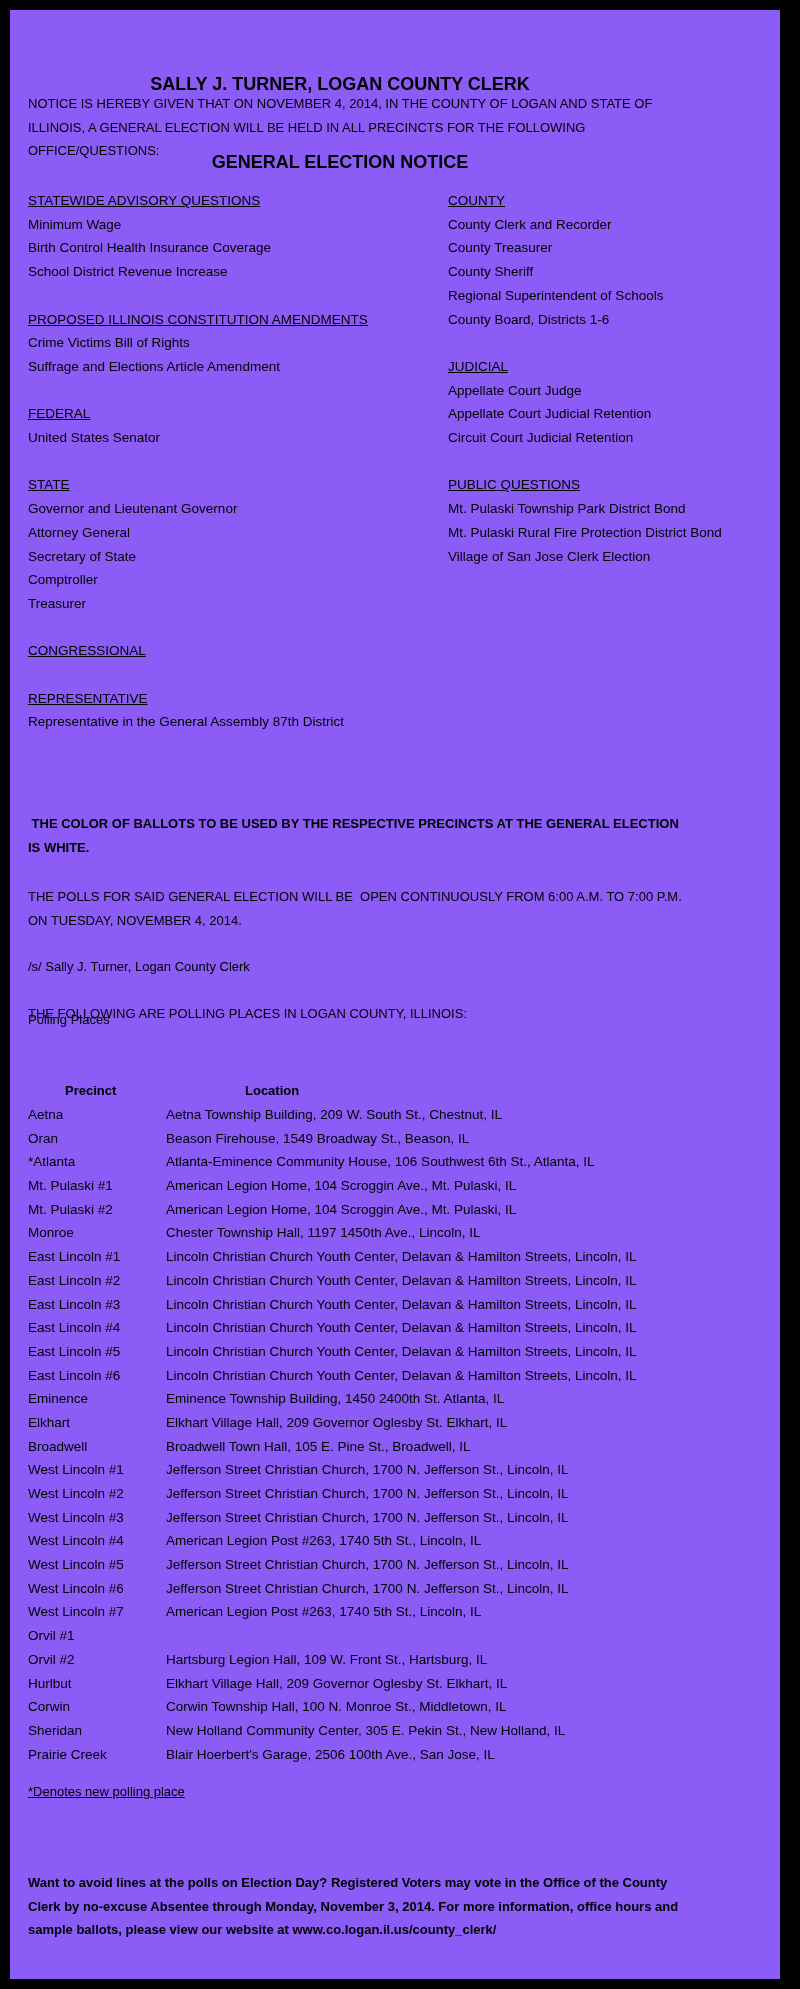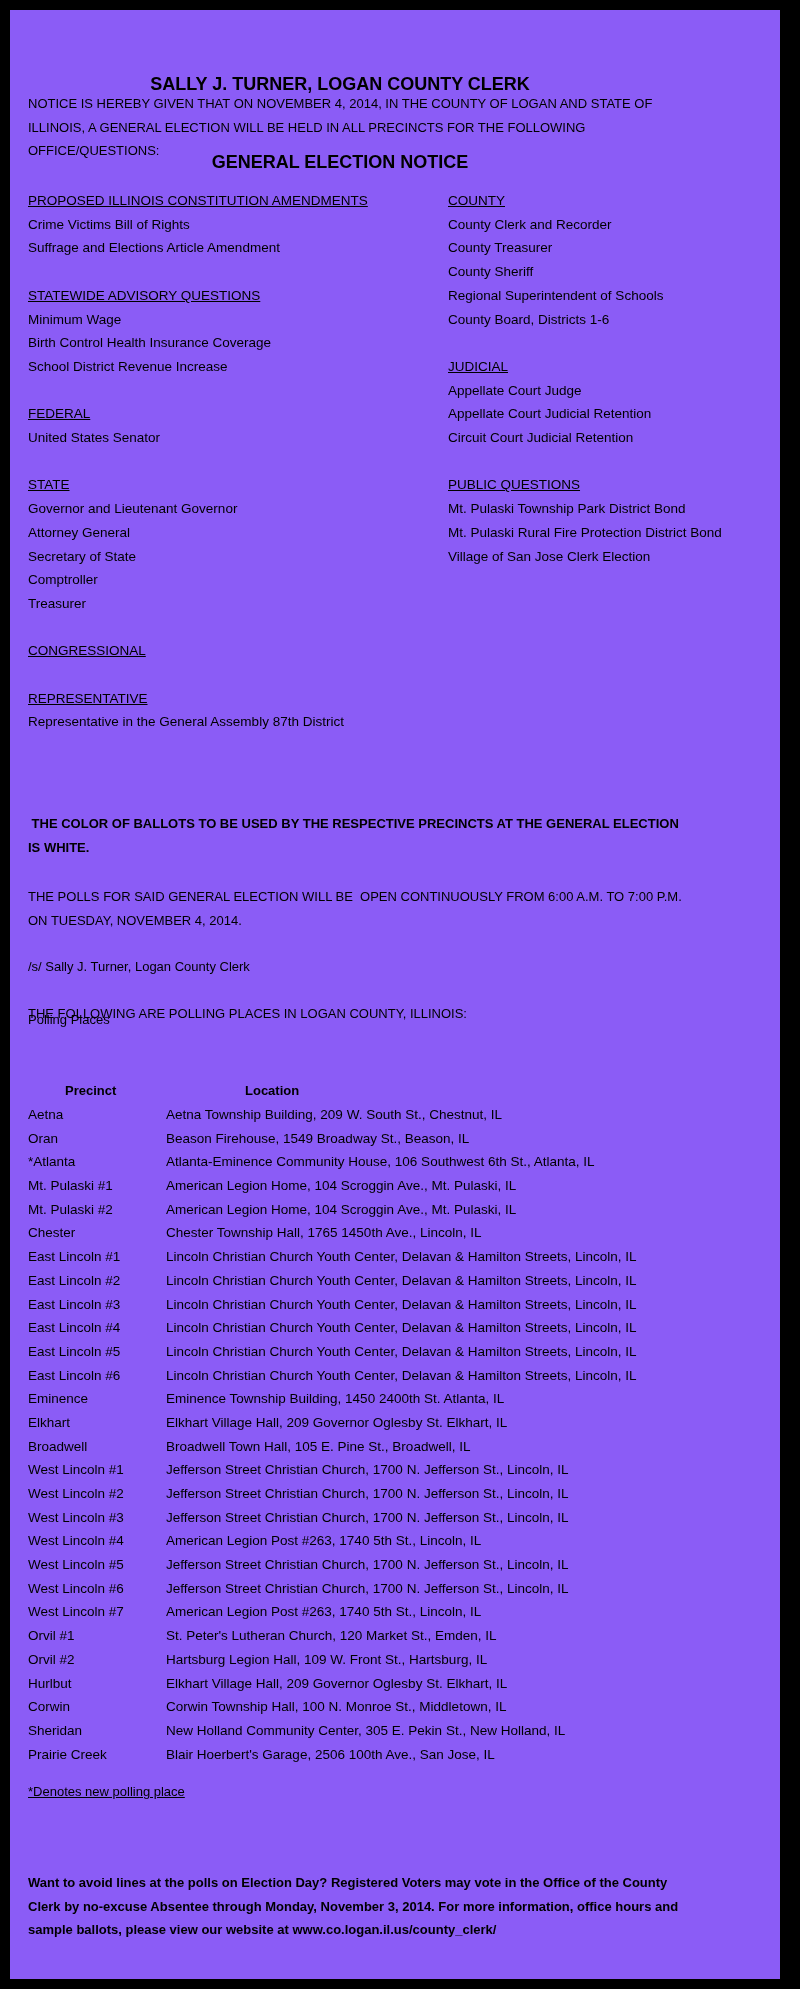--- a/index.html
+++ b/index.html
@@ -54,29 +54,29 @@
     <div>SALLY J. TURNER, LOGAN COUNTY CLERK</div>
     <div>GENERAL ELECTION NOTICE</div>
   </div>
 
   <div class="abs txt" style="left:18px; top:82px;">NOTICE IS HEREBY GIVEN THAT ON NOVEMBER 4, 2014, IN THE COUNTY OF LOGAN AND STATE OF
 ILLINOIS, A GENERAL ELECTION WILL BE HELD IN ALL PRECINCTS FOR THE FOLLOWING
 OFFICE/QUESTIONS:</div>
 
   <div class="abs col" style="left:18px; top:179px;" id="col-left">
       <div class="section">
-        <div class="heading">PROPOSED ILLINOIS CONSTITUTION AMENDMENTS</div>
-        <div>Crime Victims Bill of Rights</div>
-        <div>Suffrage and Elections Article Amendment</div>
-      </div>
-      <div class="section">
         <div class="heading">STATEWIDE ADVISORY QUESTIONS</div>
         <div>Minimum Wage</div>
         <div>Birth Control Health Insurance Coverage</div>
         <div>School District Revenue Increase</div>
+      </div>
+      <div class="section">
+        <div class="heading">PROPOSED ILLINOIS CONSTITUTION AMENDMENTS</div>
+        <div>Crime Victims Bill of Rights</div>
+        <div>Suffrage and Elections Article Amendment</div>
       </div>
       <div class="section">
         <div class="heading">FEDERAL</div>
         <div>United States Senator</div>
       </div>
       <div class="section">
         <div class="heading">STATE</div>
         <div>Governor and Lieutenant Governor</div>
         <div>Attorney General</div>
         <div>Secretary of State</div>
@@ -131,38 +131,38 @@
     <span class="th" style="left:37px">Precinct</span>
     <span class="th" style="left:217px">Location</span>
   </div>
 
   <div class="abs rows" id="rows">
       <div class="row"><span class="prec">Aetna</span><span class="loc">Aetna Township Building, 209 W. South St., Chestnut, IL</span></div>
       <div class="row"><span class="prec">Oran</span><span class="loc">Beason Firehouse, 1549 Broadway St., Beason, IL</span></div>
       <div class="row"><span class="prec">*Atlanta</span><span class="loc">Atlanta-Eminence Community House, 106 Southwest 6th St., Atlanta, IL</span></div>
       <div class="row"><span class="prec">Mt. Pulaski #1</span><span class="loc">American Legion Home, 104 Scroggin Ave., Mt. Pulaski, IL</span></div>
       <div class="row"><span class="prec">Mt. Pulaski #2</span><span class="loc">American Legion Home, 104 Scroggin Ave., Mt. Pulaski, IL</span></div>
-      <div class="row"><span class="prec">Chester</span><span class="loc">Chester Township Hall, 1765 1450th Ave., Lincoln, IL</span></div>
+      <div class="row"><span class="prec">Monroe</span><span class="loc">Chester Township Hall, 1197 1450th Ave., Lincoln, IL</span></div>
       <div class="row"><span class="prec">East Lincoln #1</span><span class="loc">Lincoln Christian Church Youth Center, Delavan &amp; Hamilton Streets, Lincoln, IL</span></div>
       <div class="row"><span class="prec">East Lincoln #2</span><span class="loc">Lincoln Christian Church Youth Center, Delavan &amp; Hamilton Streets, Lincoln, IL</span></div>
       <div class="row"><span class="prec">East Lincoln #3</span><span class="loc">Lincoln Christian Church Youth Center, Delavan &amp; Hamilton Streets, Lincoln, IL</span></div>
       <div class="row"><span class="prec">East Lincoln #4</span><span class="loc">Lincoln Christian Church Youth Center, Delavan &amp; Hamilton Streets, Lincoln, IL</span></div>
       <div class="row"><span class="prec">East Lincoln #5</span><span class="loc">Lincoln Christian Church Youth Center, Delavan &amp; Hamilton Streets, Lincoln, IL</span></div>
       <div class="row"><span class="prec">East Lincoln #6</span><span class="loc">Lincoln Christian Church Youth Center, Delavan &amp; Hamilton Streets, Lincoln, IL</span></div>
       <div class="row"><span class="prec">Eminence</span><span class="loc">Eminence Township Building, 1450 2400th St. Atlanta, IL</span></div>
       <div class="row"><span class="prec">Elkhart</span><span class="loc">Elkhart Village Hall, 209 Governor Oglesby St. Elkhart, IL</span></div>
       <div class="row"><span class="prec">Broadwell</span><span class="loc">Broadwell Town Hall, 105 E. Pine St., Broadwell, IL</span></div>
       <div class="row"><span class="prec">West Lincoln #1</span><span class="loc">Jefferson Street Christian Church, 1700 N. Jefferson St., Lincoln, IL</span></div>
       <div class="row"><span class="prec">West Lincoln #2</span><span class="loc">Jefferson Street Christian Church, 1700 N. Jefferson St., Lincoln, IL</span></div>
       <div class="row"><span class="prec">West Lincoln #3</span><span class="loc">Jefferson Street Christian Church, 1700 N. Jefferson St., Lincoln, IL</span></div>
       <div class="row"><span class="prec">West Lincoln #4</span><span class="loc">American Legion Post #263, 1740 5th St., Lincoln, IL</span></div>
       <div class="row"><span class="prec">West Lincoln #5</span><span class="loc">Jefferson Street Christian Church, 1700 N. Jefferson St., Lincoln, IL</span></div>
       <div class="row"><span class="prec">West Lincoln #6</span><span class="loc">Jefferson Street Christian Church, 1700 N. Jefferson St., Lincoln, IL</span></div>
       <div class="row"><span class="prec">West Lincoln #7</span><span class="loc">American Legion Post #263, 1740 5th St., Lincoln, IL</span></div>
-      <div class="row"><span class="prec">Orvil #1</span><span class="loc">St. Peter's Lutheran Church, 120 Market St., Emden, IL</span></div>
+      <div class="row"><span class="prec">Orvil #1</span></div>
       <div class="row"><span class="prec">Orvil #2</span><span class="loc">Hartsburg Legion Hall, 109 W. Front St., Hartsburg, IL</span></div>
       <div class="row"><span class="prec">Hurlbut</span><span class="loc">Elkhart Village Hall, 209 Governor Oglesby St. Elkhart, IL</span></div>
       <div class="row"><span class="prec">Corwin</span><span class="loc">Corwin Township Hall, 100 N. Monroe St., Middletown, IL</span></div>
       <div class="row"><span class="prec">Sheridan</span><span class="loc">New Holland Community Center, 305 E. Pekin St., New Holland, IL</span></div>
       <div class="row"><span class="prec">Prairie Creek</span><span class="loc">Blair Hoerbert's Garage, 2506 100th Ave., San Jose, IL</span></div>
     </div>
 
   <div class="abs txt" style="left:18px; top:1770px;text-decoration:underline;">*Denotes new polling place</div>
 
   <div class="abs txt bold" style="left:18px; top:1861px;">Want to avoid lines at the polls on Election Day? Registered Voters may vote in the Office of the County

